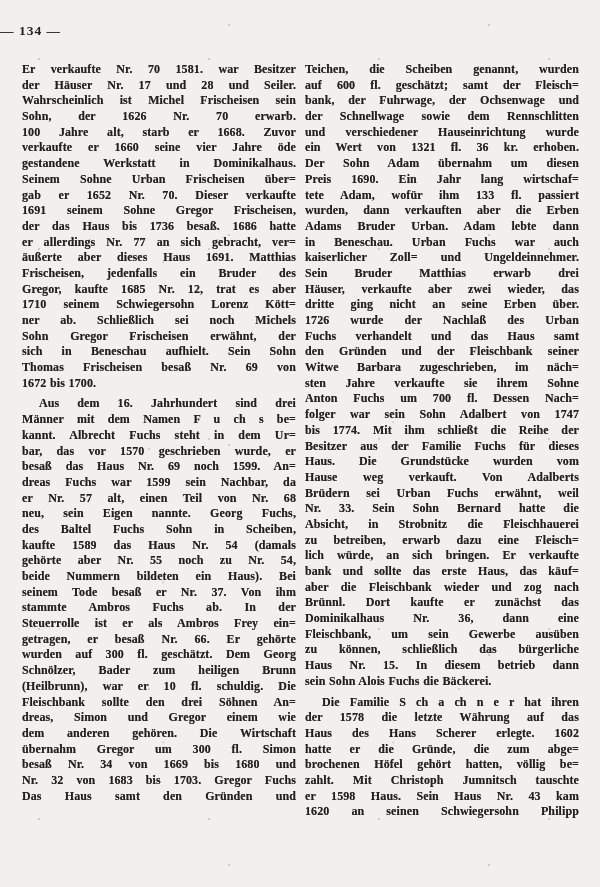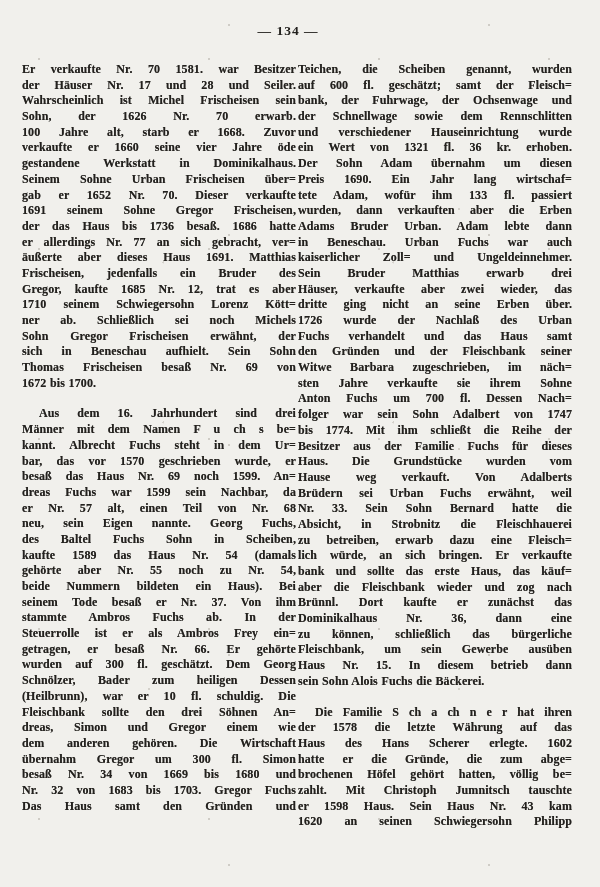--- a/index.html
+++ b/index.html
@@ -18,32 +18,31 @@
       radial-gradient(circle 1px at 23% 31%, #cfccc6 0 1px, transparent 1.2px),
       radial-gradient(circle 1px at 71% 64%, #d4d1cb 0 1px, transparent 1.2px),
       radial-gradient(circle 1px at 48% 87%, #d4d1cb 0 1px, transparent 1.2px),
       radial-gradient(circle 1px at 88% 12%, #cfccc6 0 1px, transparent 1.2px);
     background-size: 170px 190px, 230px 160px, 310px 240px, 260px 210px;
     color: #23211e;
   }
   .page-number {
     position: absolute;
     top: 23px; left: 0; right: 24px;
-    text-align: center;
     font-size: 13.5px;
     font-weight: 700;
     letter-spacing: 1px;
     color: #23211e;
   }
   .columns {
     position: absolute;
     top: 62px; left: 22px;
     width: 557px;
     display: flex;
-    gap: 2px;
+    gap: 9px;
   }
   .col { width: 274px; }
   .line {
     font-size: 12px;
     font-weight: 700;
     line-height: 15.7px;
     height: 15.7px;
     overflow: hidden;
     text-align: justify;
     text-align-last: justify;
@@ -51,21 +50,21 @@
     letter-spacing: 0.1px;
     color: #23211e;
     
     text-shadow: 0 0 0.4px rgba(35,33,30,0.55);
   }
   .line.end {
     text-align-last: left;
   }
   .line.indent {
     text-indent: 17px;
-    margin-top: 15px;
+    margin-top: 5px;
   }
 </style>
 </head>
 <body style="background: rgb(241, 240, 236);">
 
 <div class="page">
   <div class="page-number">— 134 —</div>
 
   <div class="columns">
     <div class="col">
@@ -100,21 +99,21 @@
         <div class="line">neu, sein Eigen nannte. Georg Fuchs,</div>
         <div class="line">des Baltel Fuchs Sohn in Scheiben,</div>
         <div class="line">kaufte 1589 das Haus Nr. 54 (damals</div>
         <div class="line">gehörte aber Nr. 55 noch zu Nr. 54,</div>
         <div class="line">beide Nummern bildeten ein Haus). Bei</div>
         <div class="line">seinem Tode besaß er Nr. 37. Von ihm</div>
         <div class="line">stammte Ambros Fuchs ab. In der</div>
         <div class="line">Steuerrolle ist er als Ambros Frey ein=</div>
         <div class="line">getragen, er besaß Nr. 66. Er gehörte</div>
         <div class="line">wurden auf 300 fl. geschätzt. Dem Georg</div>
-        <div class="line">Schnölzer, Bader zum heiligen Dessen</div>
+        <div class="line">Schnölzer, Bader zum heiligen Brunn</div>
         <div class="line">(Heilbrunn), war er 10 fl. schuldig. Die</div>
         <div class="line">Fleischbank sollte den drei Söhnen An=</div>
         <div class="line">dreas, Simon und Gregor einem wie</div>
         <div class="line">dem anderen gehören. Die Wirtschaft</div>
         <div class="line">übernahm Gregor um 300 fl. Simon</div>
         <div class="line">besaß Nr. 34 von 1669 bis 1680 und</div>
         <div class="line">Nr. 32 von 1683 bis 1703. Gregor Fuchs</div>
         <div class="line">Das Haus samt den Gründen und</div>
       </div>
     <div class="col">
@@ -147,22 +146,22 @@
         <div class="line">Hause weg verkauft. Von Adalberts</div>
         <div class="line">Brüdern sei Urban Fuchs erwähnt, weil</div>
         <div class="line">Nr. 33. Sein Sohn Bernard hatte die</div>
         <div class="line">Absicht, in Strobnitz die Fleischhauerei</div>
         <div class="line">zu betreiben, erwarb dazu eine Fleisch=</div>
         <div class="line">lich würde, an sich bringen. Er verkaufte</div>
         <div class="line">bank und sollte das erste Haus, das käuf=</div>
         <div class="line">aber die Fleischbank wieder und zog nach</div>
         <div class="line">Brünnl. Dort kaufte er zunächst das</div>
         <div class="line">Dominikalhaus Nr. 36, dann eine</div>
+        <div class="line">Fleischbank, um sein Gewerbe ausüben</div>
         <div class="line">zu können, schließlich das bürgerliche</div>
-        <div class="line">Fleischbank, um sein Gewerbe ausüben</div>
         <div class="line">Haus Nr. 15. In diesem betrieb dann</div>
         <div class="line end">sein Sohn Alois Fuchs die Bäckerei.</div>
         <div class="line indent">Die Familie S ch a ch n e r hat ihren</div>
         <div class="line">der 1578 die letzte Währung auf das</div>
         <div class="line">Haus des Hans Scherer erlegte. 1602</div>
         <div class="line">hatte er die Gründe, die zum abge=</div>
         <div class="line">brochenen Höfel gehört hatten, völlig be=</div>
         <div class="line">zahlt. Mit Christoph Jumnitsch tauschte</div>
         <div class="line">er 1598 Haus. Sein Haus Nr. 43 kam</div>
         <div class="line">1620 an seinen Schwiegersohn Philipp</div>

